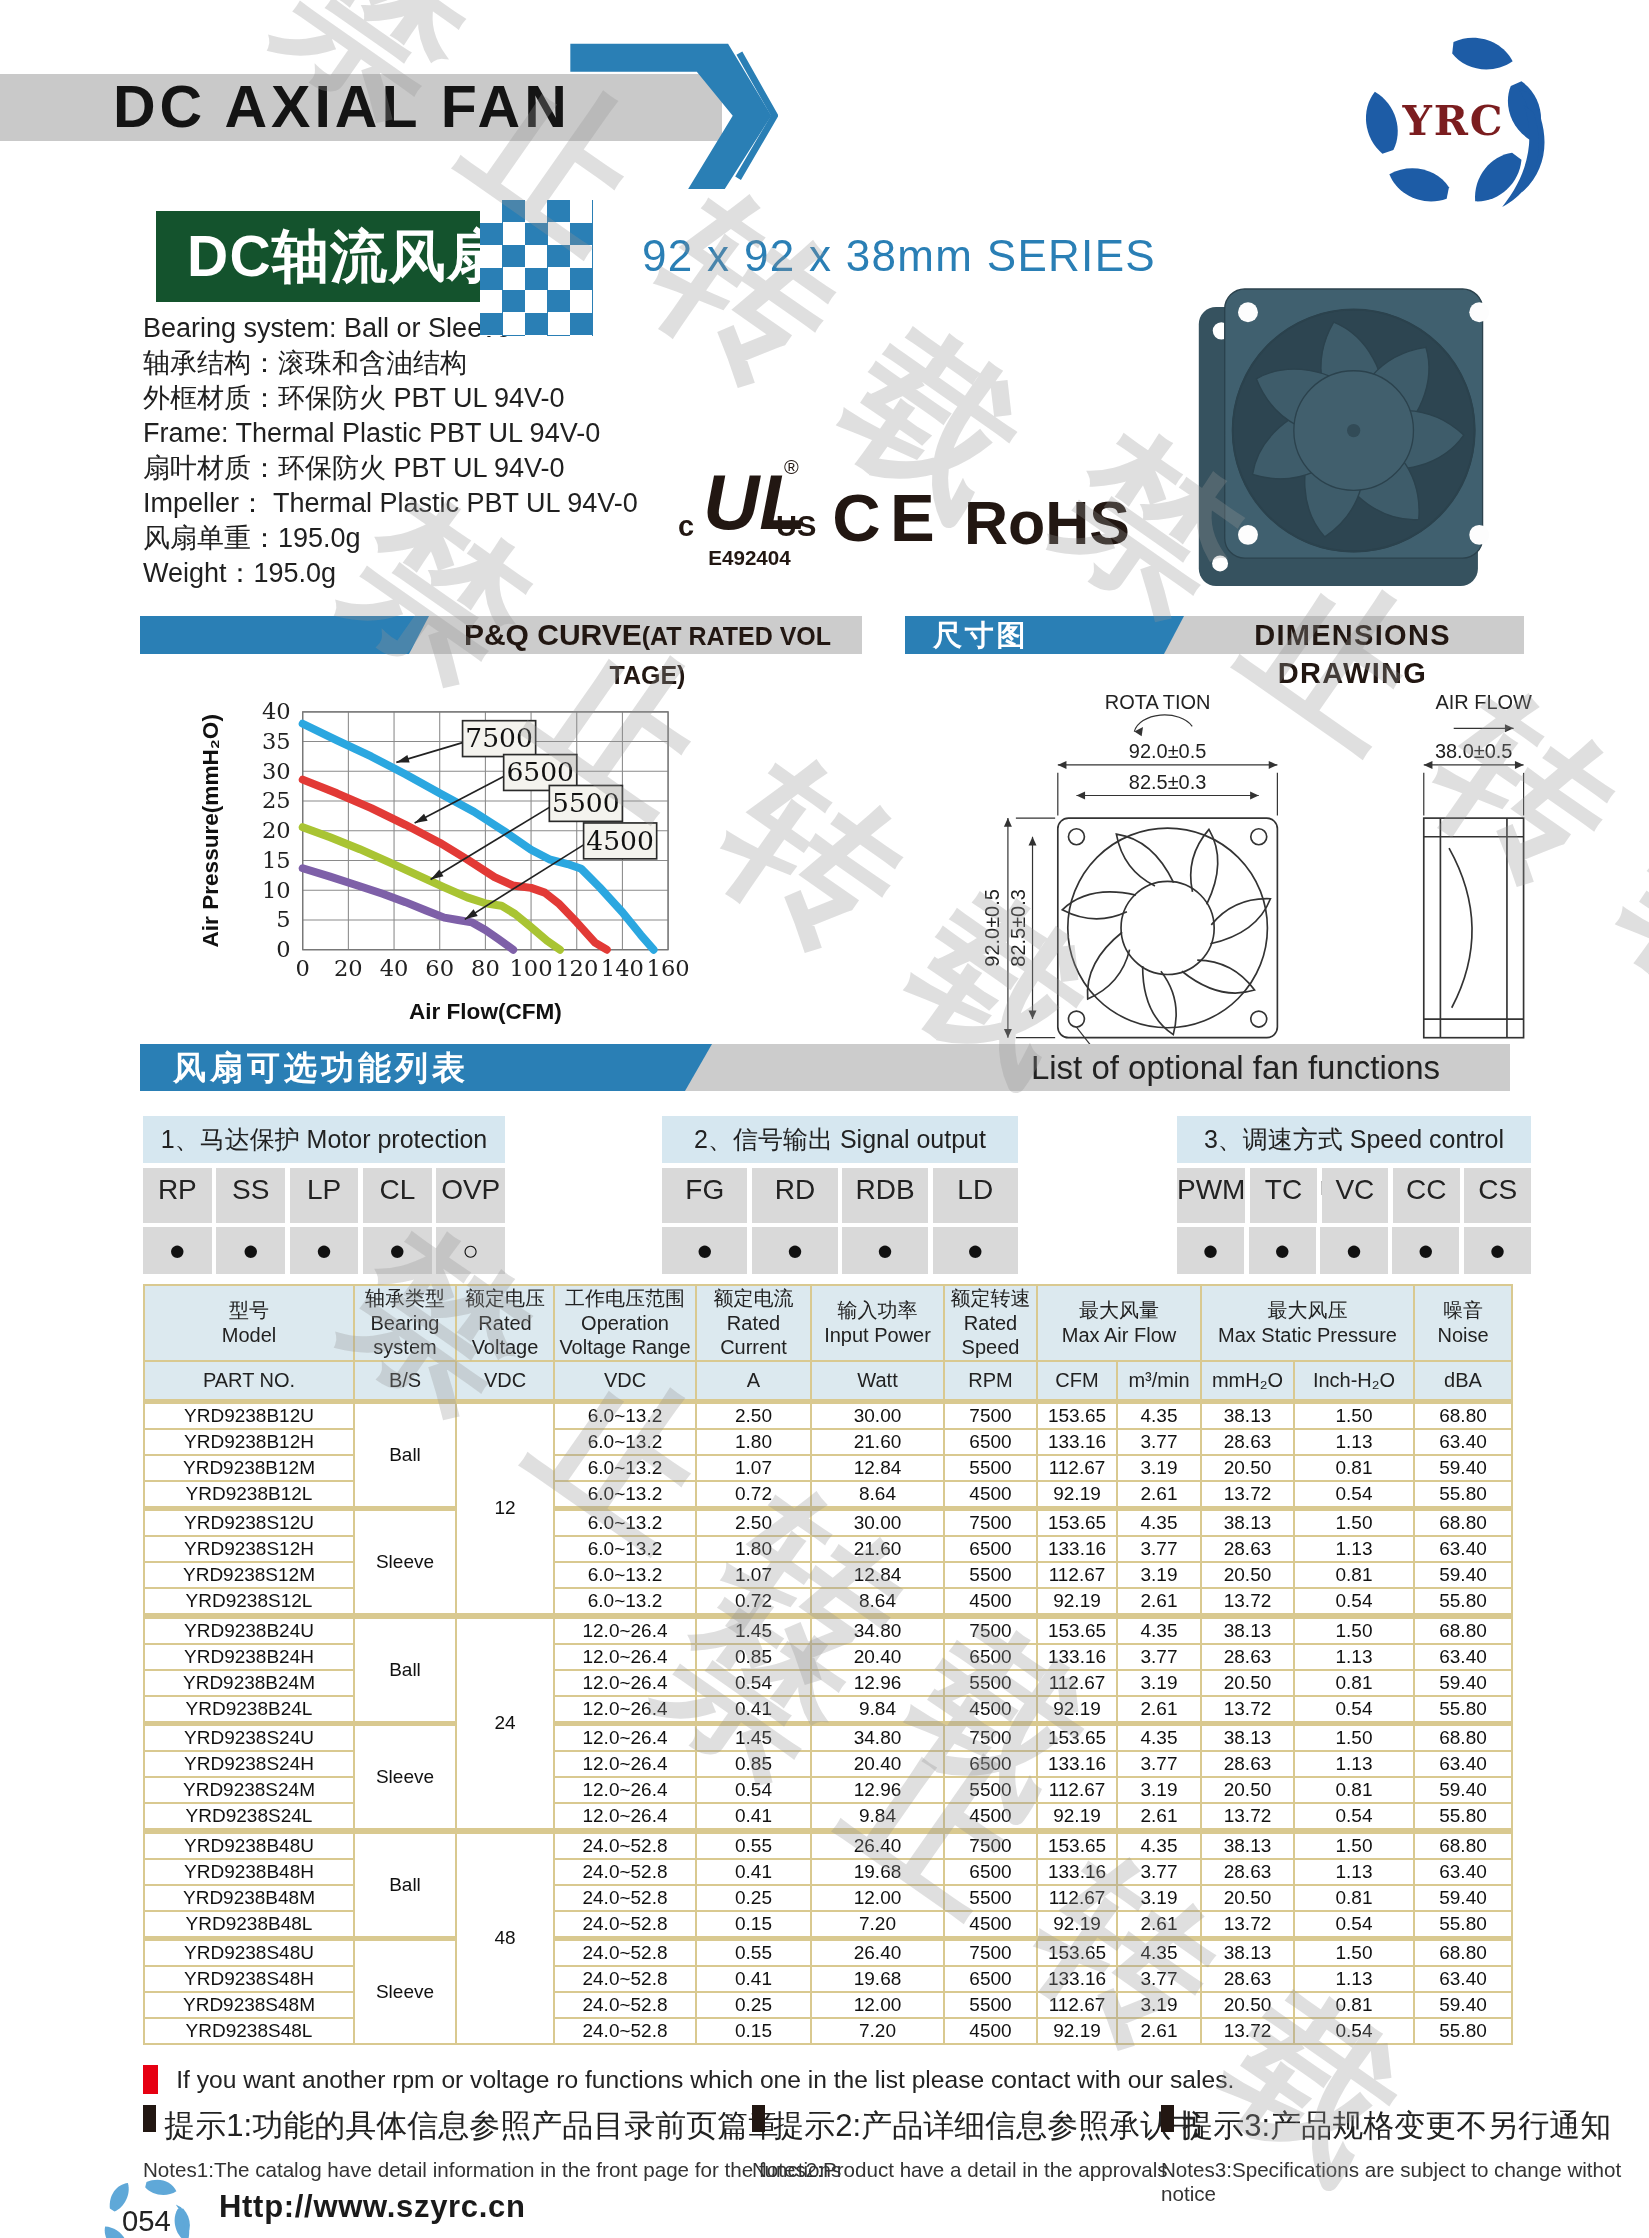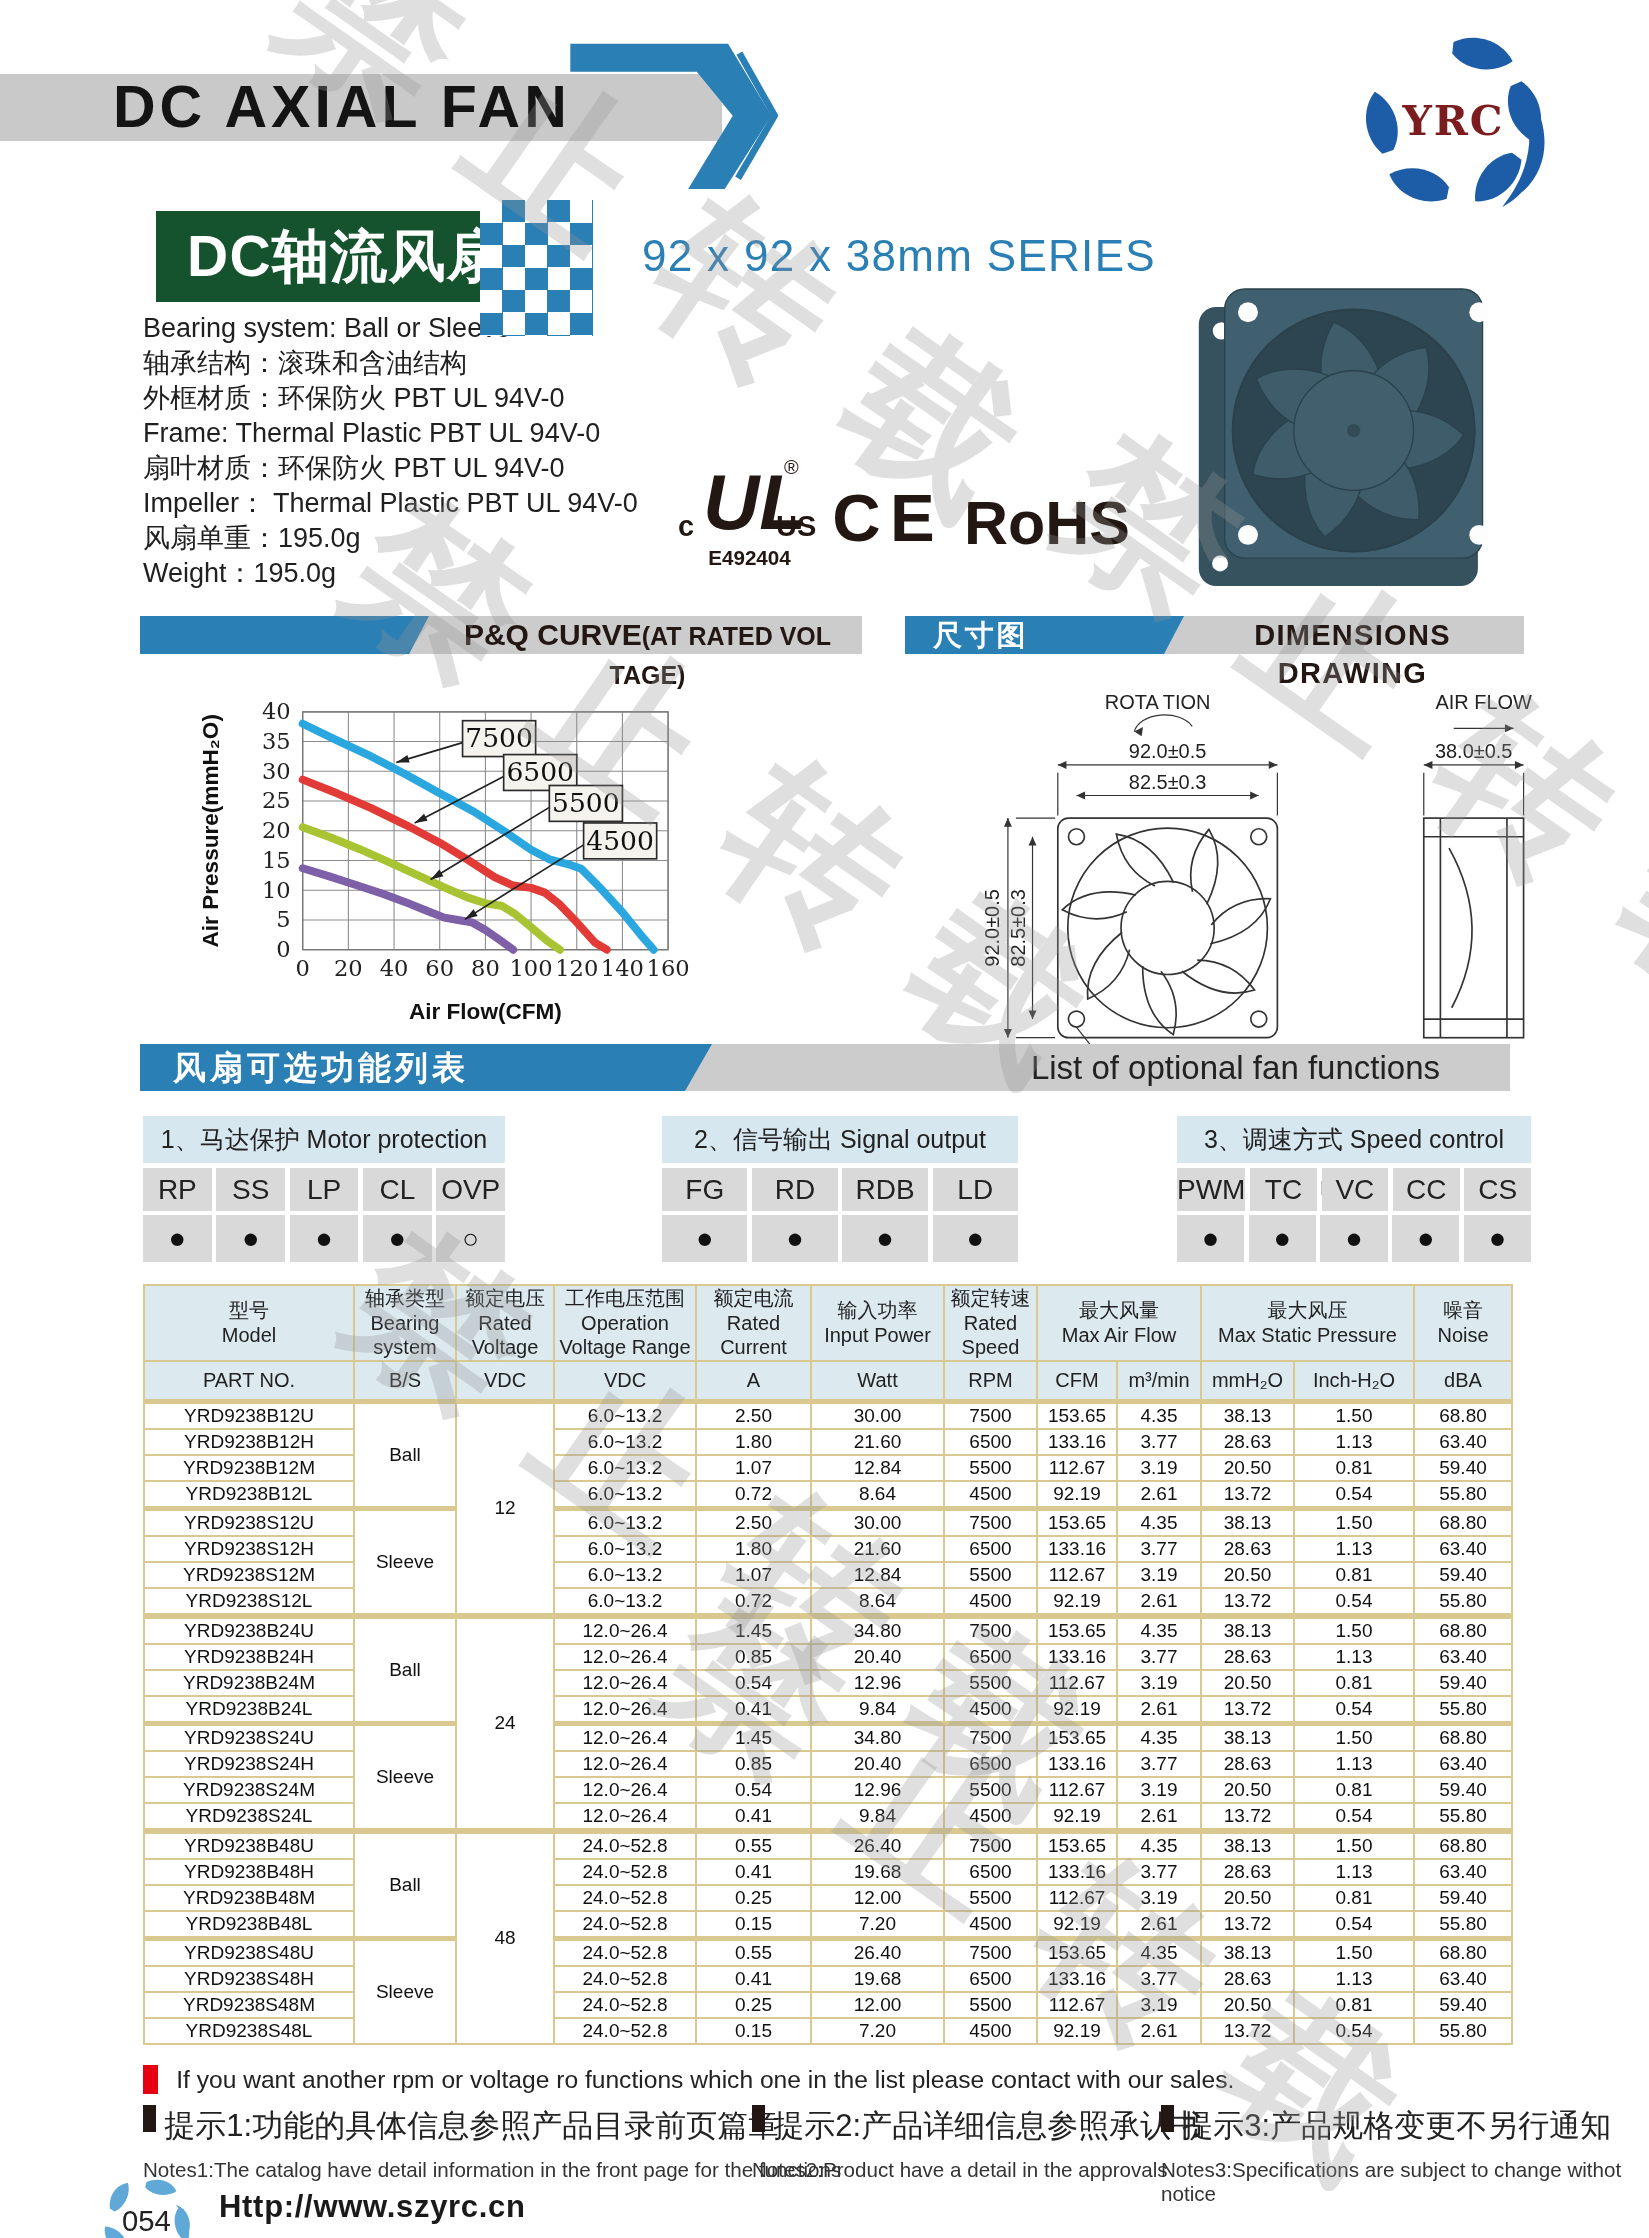--- a/index.html
+++ b/index.html
@@ -66,21 +66,21 @@
   
   .fn-banner{left:140px;top:1044px;width:1370px;height:47px;z-index:1;}
   .fn-banner .sec-blue{width:572px;clip-path:polygon(0 0,100% 0,calc(100% - 27px) 100%,0 100%);}
   .fn-cn{position:absolute;left:33px;top:0;height:47px;line-height:47px;font-size:33px;font-weight:bold;color:#fff;letter-spacing:4px;}
   .fn-en{position:absolute;right:70px;top:0;height:47px;line-height:47px;font-size:33px;color:#222;}
 
   
   .fn-table{position:absolute;top:1116px;}
   .fn-head{height:47px;line-height:47px;background:#d6e7f0;text-align:center;font-size:25px;color:#222;}
   .fn-row{display:flex;gap:4.7px;margin-top:4.7px;}
-  .fn-cell{flex:1;height:43px;line-height:43px;background:#d9d9d9;text-align:center;font-size:28px;color:#222;}
+  .fn-cell{flex:1;height:55px;line-height:43px;background:#d9d9d9;text-align:center;font-size:28px;color:#222;}
   .fn-dot-cell{flex:1;height:47px;line-height:47px;background:#d9d9d9;text-align:center;}
   .dot-filled{font-size:29px;color:#111;}
   .dot-open{font-size:28px;color:#111;font-weight:bold;}
 
   
   .spec-table-wrap{left:143px;top:1284px;}
   table.spec-table{border-collapse:collapse;table-layout:fixed;width:1367px;background:#fff;}
   .spec-table th,.spec-table td{border:2px solid #d9c990;text-align:center;vertical-align:middle;padding:0;}
   .spec-table thead th{background:#dce9ef;font-weight:normal;font-size:20px;color:#222;}
   .spec-table thead tr.hrow1 th{height:73px;line-height:24.6px;}

